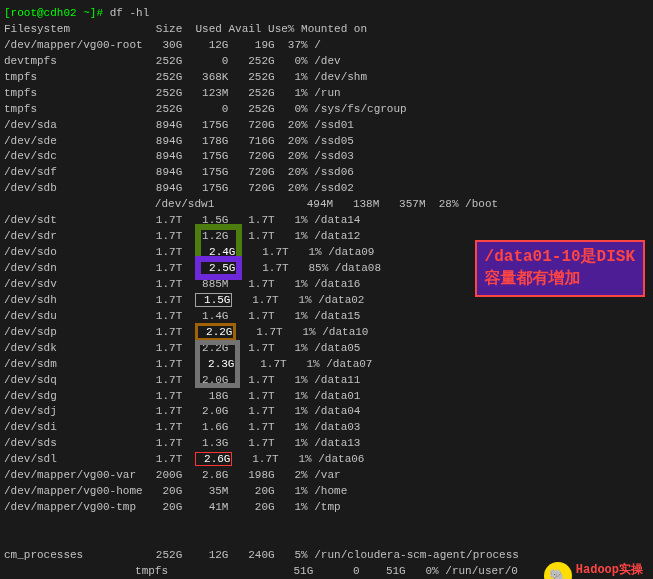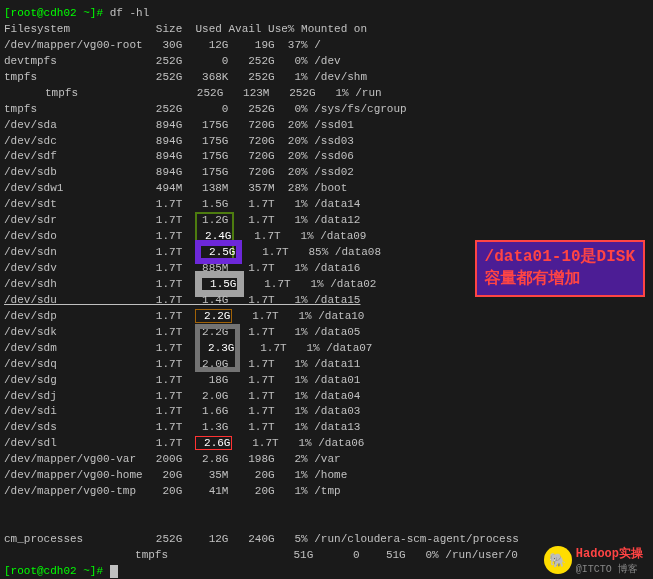--- a/index.html
+++ b/index.html
@@ -80,35 +80,36 @@
 </head>
 <body>
 
 <div class="terminal">
   <pre><span class="prompt">[root@cdh02 ~]#</span> df -hl</pre>
   <pre>Filesystem             Size  Used Avail Use% Mounted on</pre>
   <div id="rows-container">
       <pre style="color: rgb(192, 192, 192);">/dev/mapper/vg00-root   30G    12G    19G  37% /</pre>
       <pre style="color: rgb(192, 192, 192);">devtmpfs               252G      0   252G   0% /dev</pre>
       <pre style="color: rgb(192, 192, 192);">tmpfs                  252G   368K   252G   1% /dev/shm</pre>
-      <pre style="color: rgb(192, 192, 192); margin-left: 41px;">tmpfs                  252G   123M   252G   1% /run</pre>
+      <pre style="color: rgb(192, 192, 192);">tmpfs                  252G   123M   252G   1% /run</pre>
       <pre style="color: rgb(192, 192, 192);">tmpfs                  252G      0   252G   0% /sys/fs/cgroup</pre>
       <pre style="color: rgb(192, 192, 192);">/dev/sda               894G   175G   720G  20% /ssd01</pre>
+      <pre style="color: rgb(192, 192, 192);">/dev/sde               894G   178G   716G  20% /ssd05</pre>
       <pre style="color: rgb(192, 192, 192);">/dev/sdc               894G   175G   720G  20% /ssd03</pre>
       <pre style="color: rgb(192, 192, 192);">/dev/sdf               894G   175G   720G  20% /ssd06</pre>
       <pre style="color: rgb(192, 192, 192);">/dev/sdb               894G   175G   720G  20% /ssd02</pre>
-      <pre style="color: rgb(192, 192, 192);">/dev/sdw1              494M   138M   357M  28% /boot</pre>
+      <pre style="color: rgb(192, 192, 192); text-align: center;">/dev/sdw1              494M   138M   357M  28% /boot</pre>
       <pre style="color: rgb(192, 192, 192);">/dev/sdt               1.7T   1.5G   1.7T   1% /data14</pre>
       <pre style="color: rgb(192, 192, 192);">/dev/sdr               1.7T   1.2G   1.7T   1% /data12</pre>
-      <pre><span style="color:#c0c0c0">/dev/sdo               1.7T  </span><span style="border:2px solid #4d7c0f; padding:16px 1px; color:#ffffff"> 2.4G</span><span style="color:#c0c0c0">   1.7T   1% /data09</span></pre>
+      <pre><span style="color:#c0c0c0">/dev/sdo               1.7T  </span><span style="border:6px solid #4d7c0f; padding:16px 1px; color:#ffffff"> 2.4G</span><span style="color:#c0c0c0">   1.7T   1% /data09</span></pre>
       <pre><span style="color:#c0c0c0">/dev/sdn               1.7T  </span><span style="border:6px solid #6d28d9; padding:0 1px; color:#ffffff"> 2.5G</span><span style="color:#c0c0c0">   1.7T   85% /data08</span></pre>
       <pre style="color: rgb(192, 192, 192);">/dev/sdv               1.7T   885M   1.7T   1% /data16</pre>
-      <pre><span style="color:#c0c0c0">/dev/sdh               1.7T  </span><span style="border:7px solid #a3a3a3; padding:0 1px; color:#ffffff"> 1.5G</span><span style="color:#c0c0c0">   1.7T   1% /data02</span></pre>
-      <pre style="color: rgb(192, 192, 192); text-decoration: underline;">/dev/sdu               1.7T   1.4G   1.7T   1% /data15</pre>
-      <pre><span style="color:#c0c0c0">/dev/sdp               1.7T  </span><span style="border:1px solid #a16207; padding:0 1px; color:#ffffff"> 2.2G</span><span style="color:#c0c0c0">   1.7T   1% /data10</span></pre>
+      <pre><span style="color:#c0c0c0">/dev/sdh               1.7T  </span><span style="border:1px solid #a3a3a3; padding:0 1px; color:#ffffff"> 1.5G</span><span style="color:#c0c0c0">   1.7T   1% /data02</span></pre>
+      <pre style="color: rgb(192, 192, 192);">/dev/sdu               1.7T   1.4G   1.7T   1% /data15</pre>
+      <pre><span style="color:#c0c0c0">/dev/sdp               1.7T  </span><span style="border:3px solid #a16207; padding:0 1px; color:#ffffff"> 2.2G</span><span style="color:#c0c0c0">   1.7T   1% /data10</span></pre>
       <pre style="color: rgb(192, 192, 192);">/dev/sdk               1.7T   2.2G   1.7T   1% /data05</pre>
       <pre><span style="color:#c0c0c0">/dev/sdm               1.7T  </span><span style="border:5px solid #737373; padding:13px 1px; color:#ffffff"> 2.3G</span><span style="color:#c0c0c0">   1.7T   1% /data07</span></pre>
       <pre style="color: rgb(192, 192, 192);">/dev/sdq               1.7T   2.0G   1.7T   1% /data11</pre>
       <pre style="color: rgb(192, 192, 192);">/dev/sdg               1.7T    18G   1.7T   1% /data01</pre>
       <pre style="color: rgb(192, 192, 192);">/dev/sdj               1.7T   2.0G   1.7T   1% /data04</pre>
       <pre style="color: rgb(192, 192, 192);">/dev/sdi               1.7T   1.6G   1.7T   1% /data03</pre>
       <pre style="color: rgb(192, 192, 192);">/dev/sds               1.7T   1.3G   1.7T   1% /data13</pre>
       <pre><span style="color:#c0c0c0">/dev/sdl               1.7T  </span><span style="border:1px solid #ff3333; padding:0 1px; color:#ffffff"> 2.6G</span><span style="color:#c0c0c0">   1.7T   1% /data06</span></pre>
       <pre style="color: rgb(192, 192, 192);">/dev/mapper/vg00-var   200G   2.8G   198G   2% /var</pre>
       <pre style="color: rgb(192, 192, 192);">/dev/mapper/vg00-home   20G    35M    20G   1% /home</pre>

